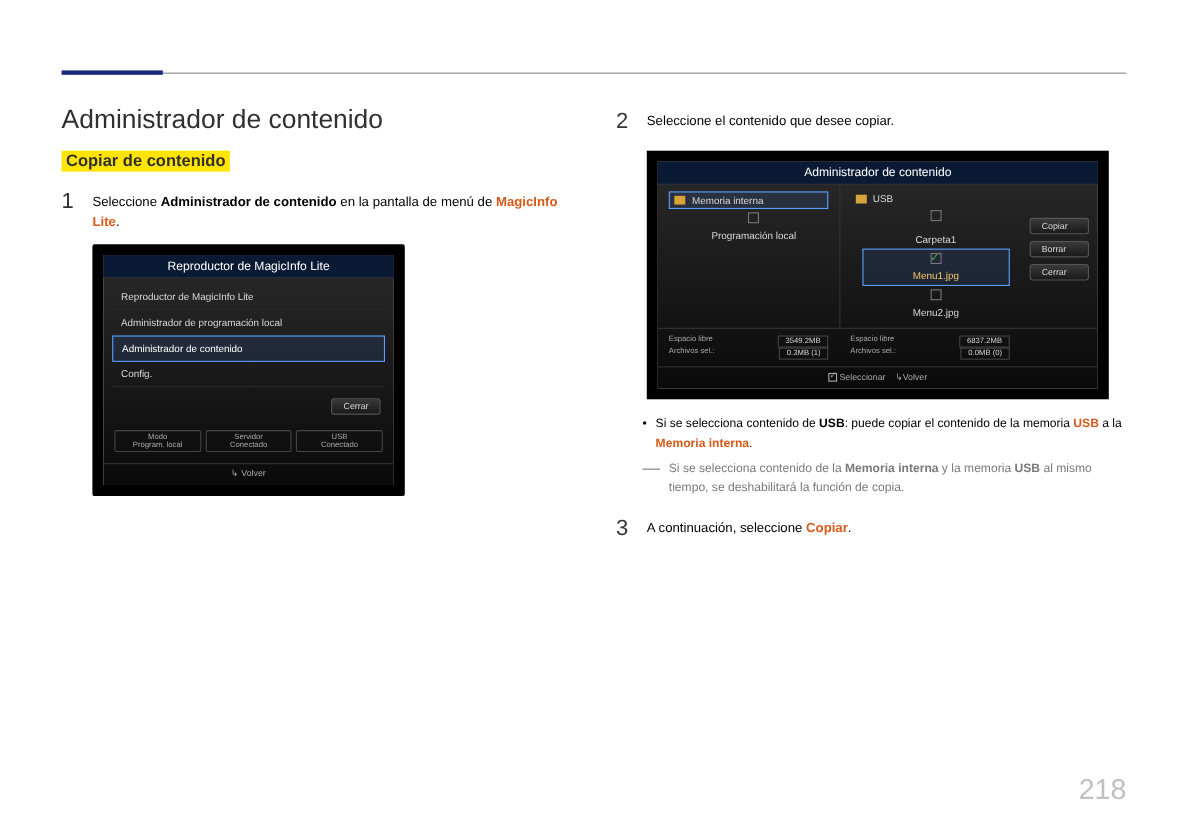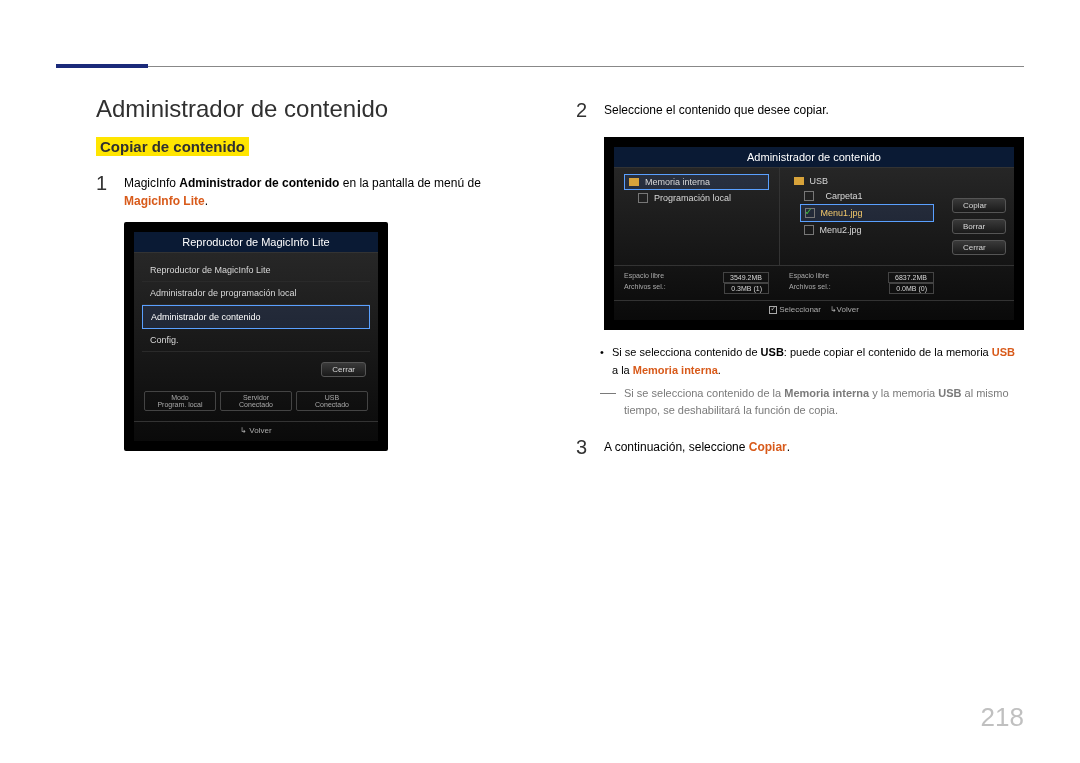--- a/index.html
+++ b/index.html
@@ -1,36 +1,36 @@
 <!DOCTYPE html>
 <html><head>
 <meta charset="utf-8">
 <style>
   * { box-sizing: border-box; margin: 0; padding: 0; }
   body { font-family: "Segoe UI", Arial, sans-serif; background: #fff; color: #000; width: 1080px; height: 763px; position: relative; }
   .hr-top { position: absolute; left: 56px; right: 56px; top: 66px; height: 1px; background: #888; }
   .hr-accent { position: absolute; left: 56px; top: 64px; width: 92px; height: 4px; background: #1a2a7a; }
   .page { position: absolute; left: 56px; right: 56px; top: 95px; display: flex; gap: 40px; }
-  .col { flex: 1 1 0; margin-left: 40px; }
+  .col { flex: 1 1 0; }
   .h1 { font-size: 24px; font-weight: 400; color: #303030; margin-bottom: 14px; }
   .h2 { font-size: 15px; font-weight: 700; color: #303030; background: #ffe500; display: inline-block; padding: 1px 4px; margin-bottom: 12px; }
   .step { display: flex; gap: 14px; margin-bottom: 12px; font-size: 12px; line-height: 1.5; }
   .stepnum { font-size: 20px; font-weight: 300; color: #333; min-width: 14px; }
   .step p { padding-top: 6px; }
   .bold { font-weight: 700; }
   .redbold { font-weight: 700; color: #d85a1a; }
   .bullets { list-style: none; padding-left: 24px; font-size: 11px; line-height: 1.6; }
   .bullets li { position: relative; padding-left: 12px; margin-bottom: 6px; }
   .bullets li::before { content: "•"; position: absolute; left: 0; }
   .note { display: flex; gap: 8px; font-size: 11px; color: #7a7a7a; padding-left: 24px; margin-top: 4px; line-height: 1.5; justify-content: flex-end; }
   .note .dash { flex: 0 0 auto; width: 16px; height: 1px; background: #7a7a7a; margin-top: 8px; }
   .pagenum { position: absolute; right: 56px; bottom: 30px; font-size: 26px; color: #c0c0c0; font-weight: 300; }
 
   
-  .shot { border: 10px solid #000; border-radius: 2px; background: linear-gradient(#2a2a2a,#0a0a0a); color: #d8d8d8; font-size: 9px; width: 264px; margin-top: 10px; margin-left: 28px; }
+  .shot { border: 10px solid #000; border-radius: 2px; background: linear-gradient(#2a2a2a,#0a0a0a); color: #d8d8d8; font-size: 9px; width: 284px; margin-top: 10px; margin-left: 28px; }
   .shot-title { background: #0a1a34; color: #fff; font-size: 11px; text-align: center; padding: 4px 0; border-bottom: 1px solid #333; }
   .menu-list { padding: 6px 8px; }
   .menu-item { padding: 6px 8px; border-bottom: 1px solid #2a2a2a; }
   .menu-item.active { border: 1px solid #5aa0ff; background: rgba(70,130,255,.12); color: #fff; }
   .btn-small { display: inline-block; border: 1px solid #555; border-radius: 3px; padding: 2px 10px; font-size: 8px; background: linear-gradient(#3a3a3a,#1a1a1a); }
   .btn-row { text-align: right; padding: 4px 12px 8px; }
   .info-grid { display: grid; grid-template-columns: 1fr 1fr 1fr; gap: 4px; padding: 6px 10px 10px; }
   .info-cell { border: 1px solid #444; border-radius: 2px; height: 20px; position: relative; font-size: 7px; color: #aaa; }
   .info-cell .lbl { position: absolute; top: 2px; left: 0; right: 0; text-align: center; }
   .info-cell .val { position: absolute; bottom: 2px; left: 0; right: 0; text-align: center; }
@@ -39,21 +39,21 @@
 
   
   .shot2 { border: 10px solid #000; background: linear-gradient(#2a2a2a,#0a0a0a); color: #d8d8d8; font-size: 9px; width: 420px; margin: 10px 0 14px 28px; }
   .shot2 .panels { display: flex; }
   .panelL, .panelR { flex: 1; padding: 6px 10px; }
   .panelR { border-left: 1px solid #333; }
   .sideBtns { width: 70px; display: flex; flex-direction: column; gap: 6px; padding: 30px 8px 10px; }
   .tab { display: flex; align-items: center; gap: 6px; padding: 2px 4px; }
   .tab .fold { width: 10px; height: 8px; background: #d8a33a; display: inline-block; }
   .tab.active { border: 1px solid #5aa0ff; background: rgba(70,130,255,.12); }
-  .file-row { display: flex; align-items: center; gap: 6px; padding: 3px 4px; margin-left: 10px; }
+  .file-row { display: flex; align-items: center; gap: 6px; padding: 3px 4px; margin-left: 10px; flex-direction: column; }
   .chk { width: 10px; height: 10px; border: 1px solid #777; display: inline-block; position: relative; }
   .chk.checked::after { content: "✓"; color: #3dbb3d; position: absolute; font-size: 10px; top: -3px; left: -1px; }
   .file-row.sel { border: 1px solid #5aa0ff; background: rgba(70,130,255,.12); color: #f3c96b; align-items: center; }
   .stats { display: flex; font-size: 7px; border-top: 1px solid #333; }
   .statcol { flex: 1; padding: 6px 10px; }
   .statrow { display: flex; justify-content: space-between; gap: 6px; }
   .statrow span:first-child { color: #aaa; }
   .statbox { border: 1px solid #444; padding: 1px 6px; min-width: 42px; text-align: right; display: inline-block; }
   .sq-icon { display:inline-block; width:8px; height:8px; border:1px solid #aaa; position:relative; margin-right:2px; vertical-align:middle;}
   .sq-icon::after{content:"✓"; position:absolute; font-size:8px; top:-3px; left:0; color:#aaa;}
@@ -66,21 +66,21 @@
 <div class="hr-accent"></div>
 
 <div class="page">
   <div class="col">
     <h1 class="h1">Administrador de contenido</h1>
     <div><span class="h2">Copiar de contenido</span></div>
 
     <div class="step">
       <div class="stepnum">1</div>
       <p>
-        <span>MagicInfo </span><span class="bold">Administrador de contenido</span><span> en la pantalla de menú de </span><span class="redbold">MagicInfo Lite</span><span>.</span>
+        <span>Seleccione </span><span class="bold">Administrador de contenido</span><span> en la pantalla de menú de </span><span class="redbold">MagicInfo Lite</span><span>.</span>
       </p>
     </div>
 
     <div class="shot">
       <div class="shot-title">Reproductor de MagicInfo Lite</div>
       <div class="menu-list">
         <div class="menu-item">Reproductor de MagicInfo Lite</div>
         <div class="menu-item">Administrador de programación local</div>
         <div class="menu-item active">Administrador de contenido</div>
         <div class="menu-item">Config.</div>

